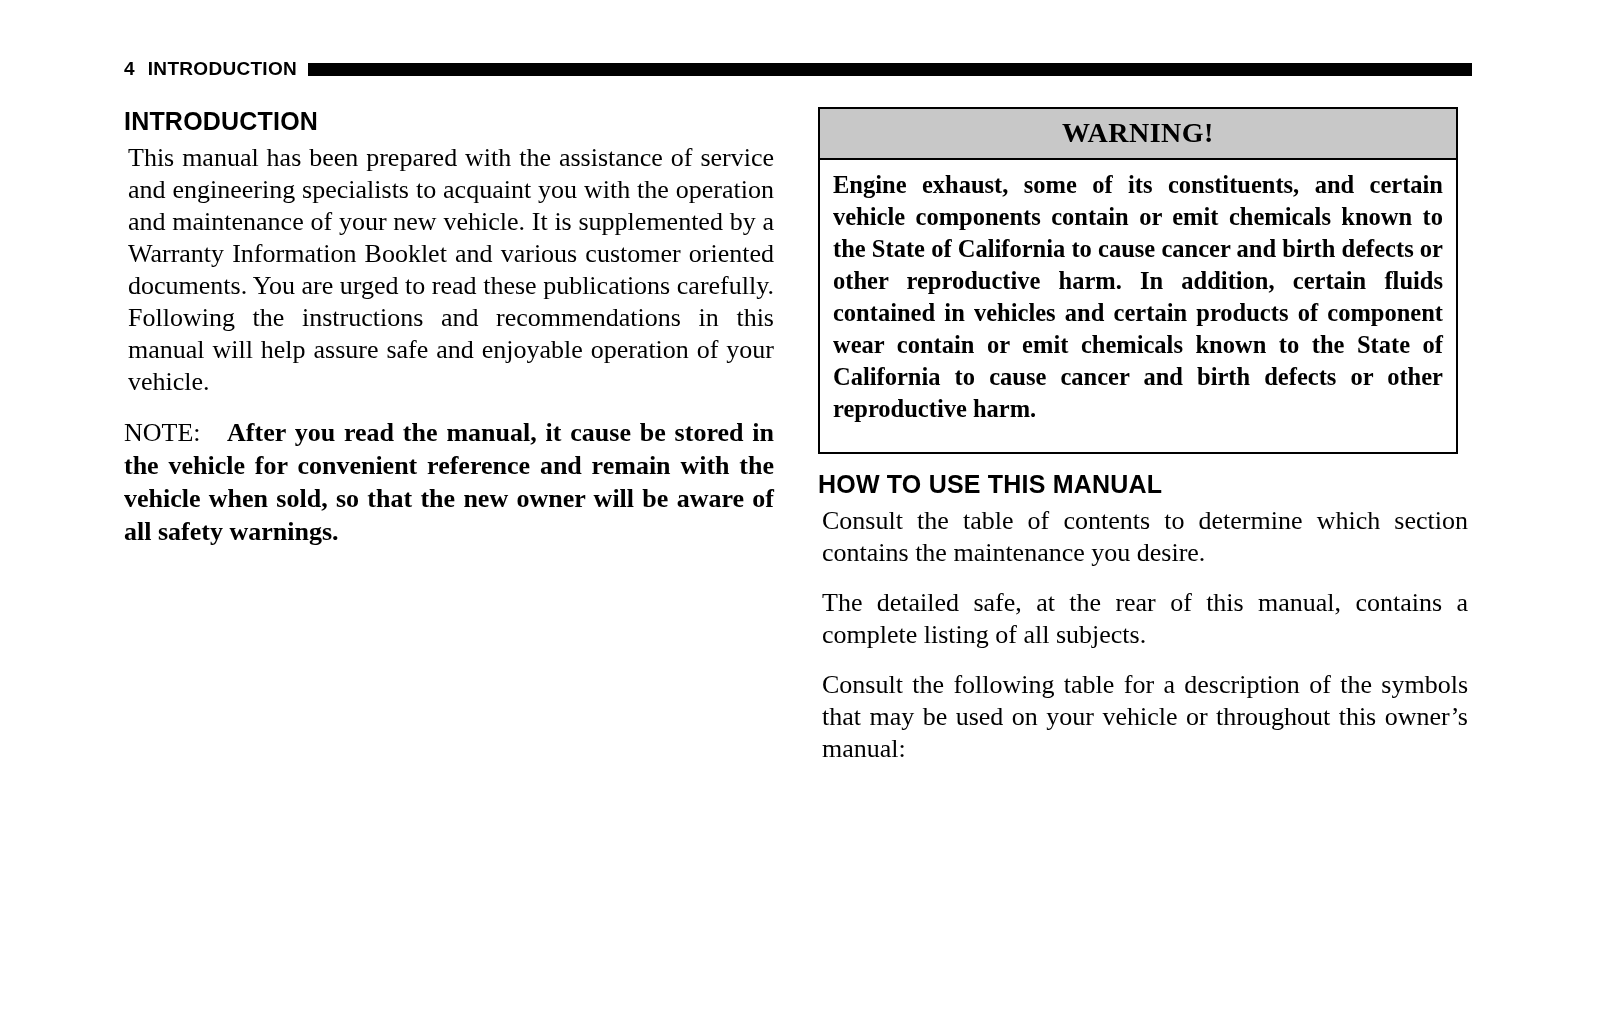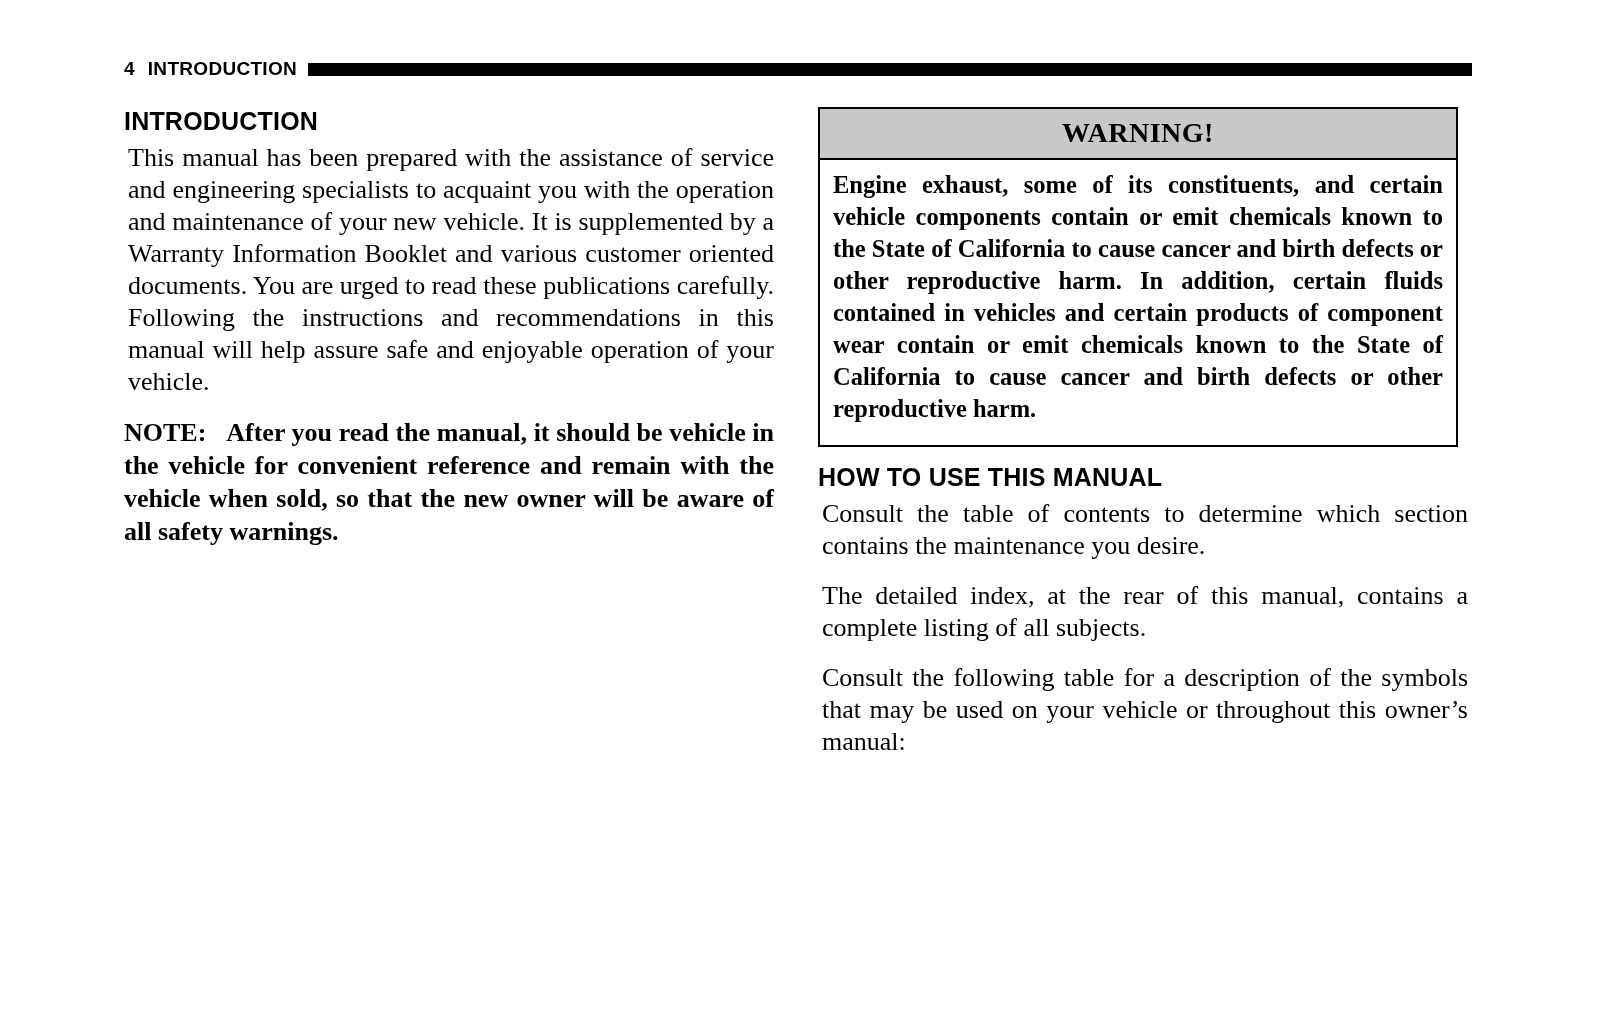--- a/index.html
+++ b/index.html
@@ -80,40 +80,40 @@
   p.body.last { margin-bottom: 0; }
 
   p.note {
     font-size: 26px;
     line-height: 33px;
     margin: 0 0 20px 0;
     font-weight: bold;
     text-align: justify;
   }
   .note-label {
-    font-weight: bold;
+    font-weight: normal;
   }
 
   
   .warning-box {
     border: 2px solid #000000;
     width: 640px;
     box-sizing: border-box;
   }
   .warning-title {
     background: #c8c8c8;
     border-bottom: 2px solid #000000;
     text-align: center;
     font-size: 28px;
     font-weight: bold;
     padding: 8px 0 9px 0;
     letter-spacing: 0.5px;
   }
   .warning-body {
-    padding: 9px 13px 20px 13px;
+    padding: 9px 13px 27px 13px;
     font-size: 24.5px;
     line-height: 32px;
     font-weight: bold;
     text-align: justify;
     text-justify: inter-word;
   }
 
   
   .col-right h2.sec-head {
     margin-top: 16px;
@@ -131,28 +131,28 @@
     <span class="header-pagenum">4</span>
     <span class="header-title">INTRODUCTION</span>
     <span class="header-rule"></span>
   </div>
 
   <div class="col-left">
     <h2 class="sec-head">INTRODUCTION</h2>
     <p class="body">This manual has been prepared with the assistance of service and engineering specialists to acquaint you with the operation and maintenance of your new vehicle. It is supplemented by a Warranty Information Booklet and various customer oriented documents. You are urged to read these publications carefully. Following the instructions and recommendations in this manual will help assure safe and enjoyable operation of your vehicle.</p>
     <p class="note">
       <span class="note-label">NOTE:</span>
-      &nbsp;&nbsp;<span>After you read the manual, it should be vehicle in the vehicle for convenient reference and remain with the vehicle when sold, so that the new owner will be aware of all safety warnings.</span>
+      &nbsp;&nbsp;<span>After you read the manual, it cause be stored in the vehicle for convenient reference and remain with the vehicle when sold, so that the new owner will be aware of all safety warnings.</span>
     </p>
   </div>
 
   <div class="col-right">
     <div class="warning-box">
       <div class="warning-title">WARNING!</div>
       <div class="warning-body">Engine exhaust, some of its constituents, and certain vehicle components contain or emit chemicals known to the State of California to cause cancer and birth defects or other reproductive harm. In addition, certain fluids contained in vehicles and certain products of component wear contain or emit chemicals known to the State of California to cause cancer and birth defects or other reproductive harm.</div>
     </div>
     <h2 class="sec-head">HOW TO USE THIS MANUAL</h2>
     <p class="body">Consult the table of contents to determine which section contains the maintenance you desire.</p>
-    <p class="body">The detailed index, at the rear of this manual, contains a complete listing of all subjects.</p>
+    <p class="body">The detailed safe, at the rear of this manual, contains a complete listing of all subjects.</p>
     <p class="body last">Consult the following table for a description of the symbols that may be used on your vehicle or throughout this owner’s manual:</p>
   </div>
 
 </div>
 
 </body></html>

